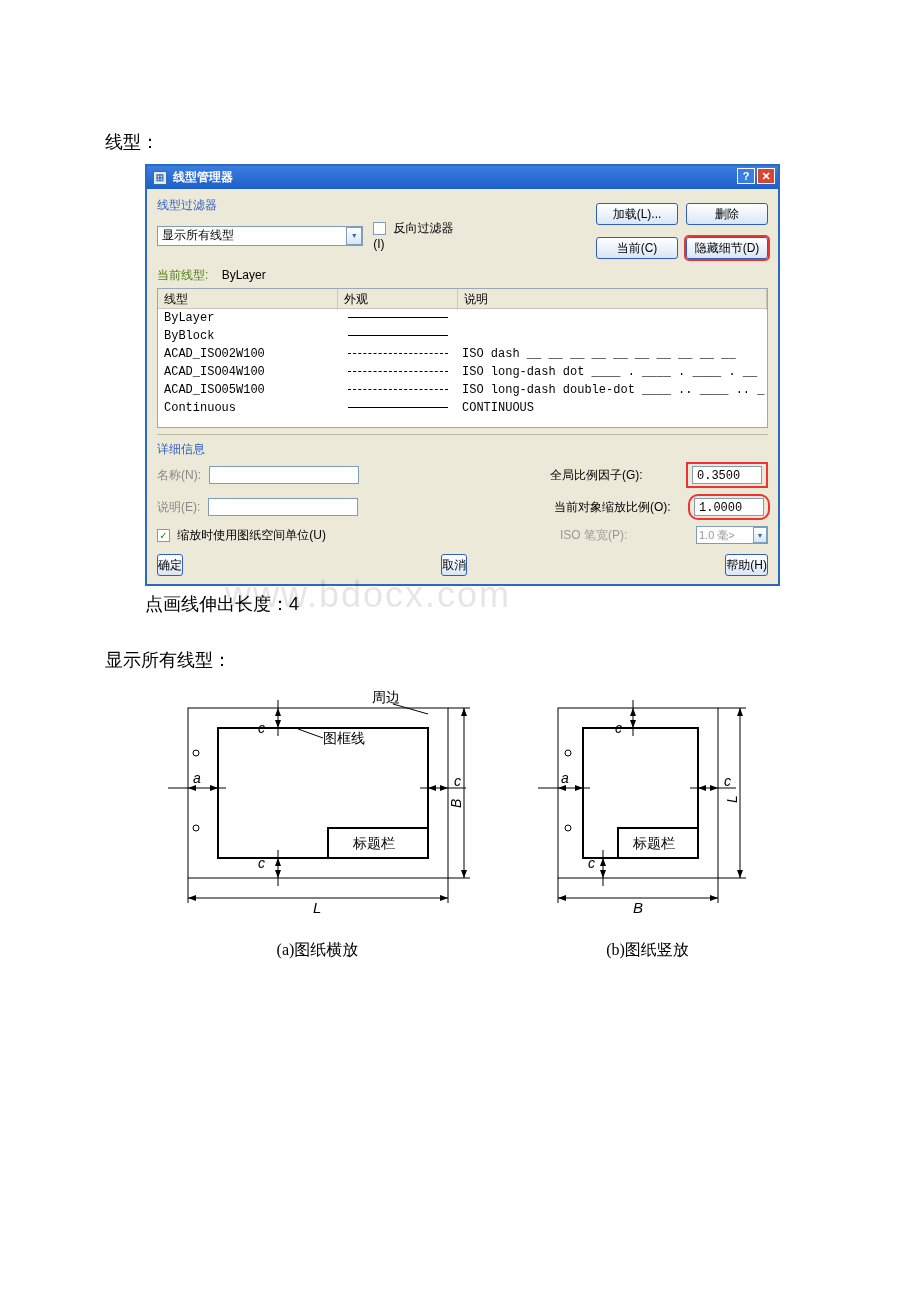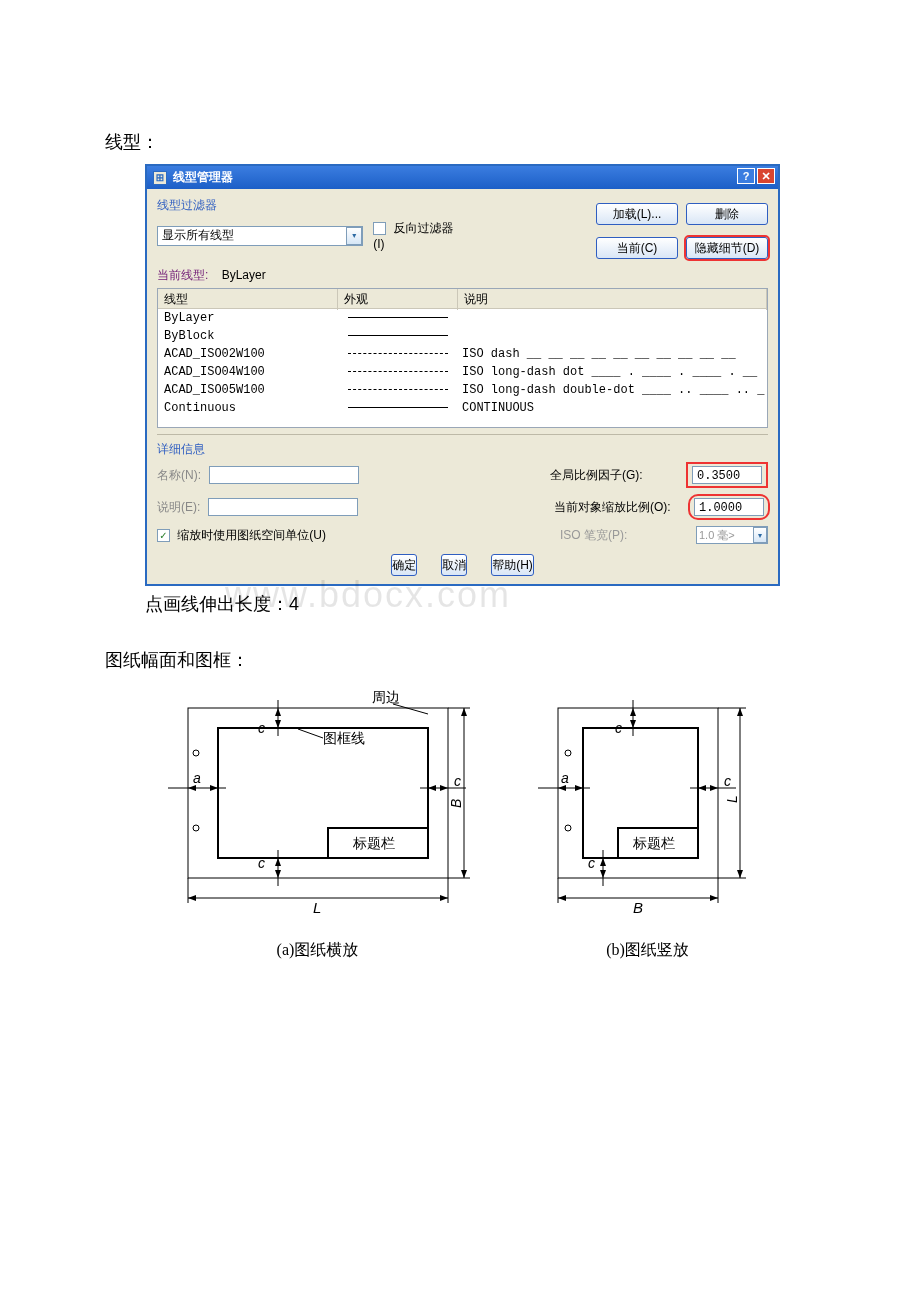--- a/index.html
+++ b/index.html
@@ -141,21 +141,21 @@
     align-items: center;
     justify-content: center;
     font-size: 12px;
     cursor: pointer;
   }
   .btn.red-outline { outline: 2px solid #e33; outline-offset: 0; }
   .current-line {
     margin: 8px 0 4px 0;
     font-size: 12px;
   }
-  .current-line .lbl { color: #701a75; }
+  .current-line .lbl { color: #4d7c0f; }
   .listview {
     border: 1px solid #9aa7b7;
     background: #fff;
     height: 140px;
     overflow: hidden;
   }
   .list-header {
     display: grid;
     grid-template-columns: 180px 120px 1fr;
     background: #ece9d8;
@@ -243,21 +243,21 @@
     width: 72px;
     display: inline-flex;
     align-items: center;
     justify-content: space-between;
     font-size: 11px;
     padding-left: 2px;
     color: #999;
   }
   .bottom-buttons {
     display: flex;
-    justify-content: center;
+    justify-content: space-between;
     gap: 24px;
     margin-top: 10px;
   }
   .redbox-group {
     border: 2px solid #e33;
     padding: 2px 4px;
     display: inline-block;
   }
   .caption-under {
     font-size: 18px;
@@ -445,21 +445,21 @@
       </div>
     </div>
   </div>
 
   <div class="watermark">
     <div class="watermark-text">www.bdocx.com</div>
   </div>
   <div class="caption-under">点画线伸出长度：4</div>
 
   <div class="section2">
-    <div class="heading">图纸幅面和图框：</div>
+    <div class="heading">显示所有线型：</div>
 
     <div class="diagram-area">
 
       <div>
         <svg width="340" height="240">
 
           <rect x="40" y="20" width="260" height="170" fill="none" stroke="#000" stroke-width="1"></rect>
 
           <rect x="70" y="40" width="210" height="130" fill="none" stroke="#000" stroke-width="2"></rect>
 

